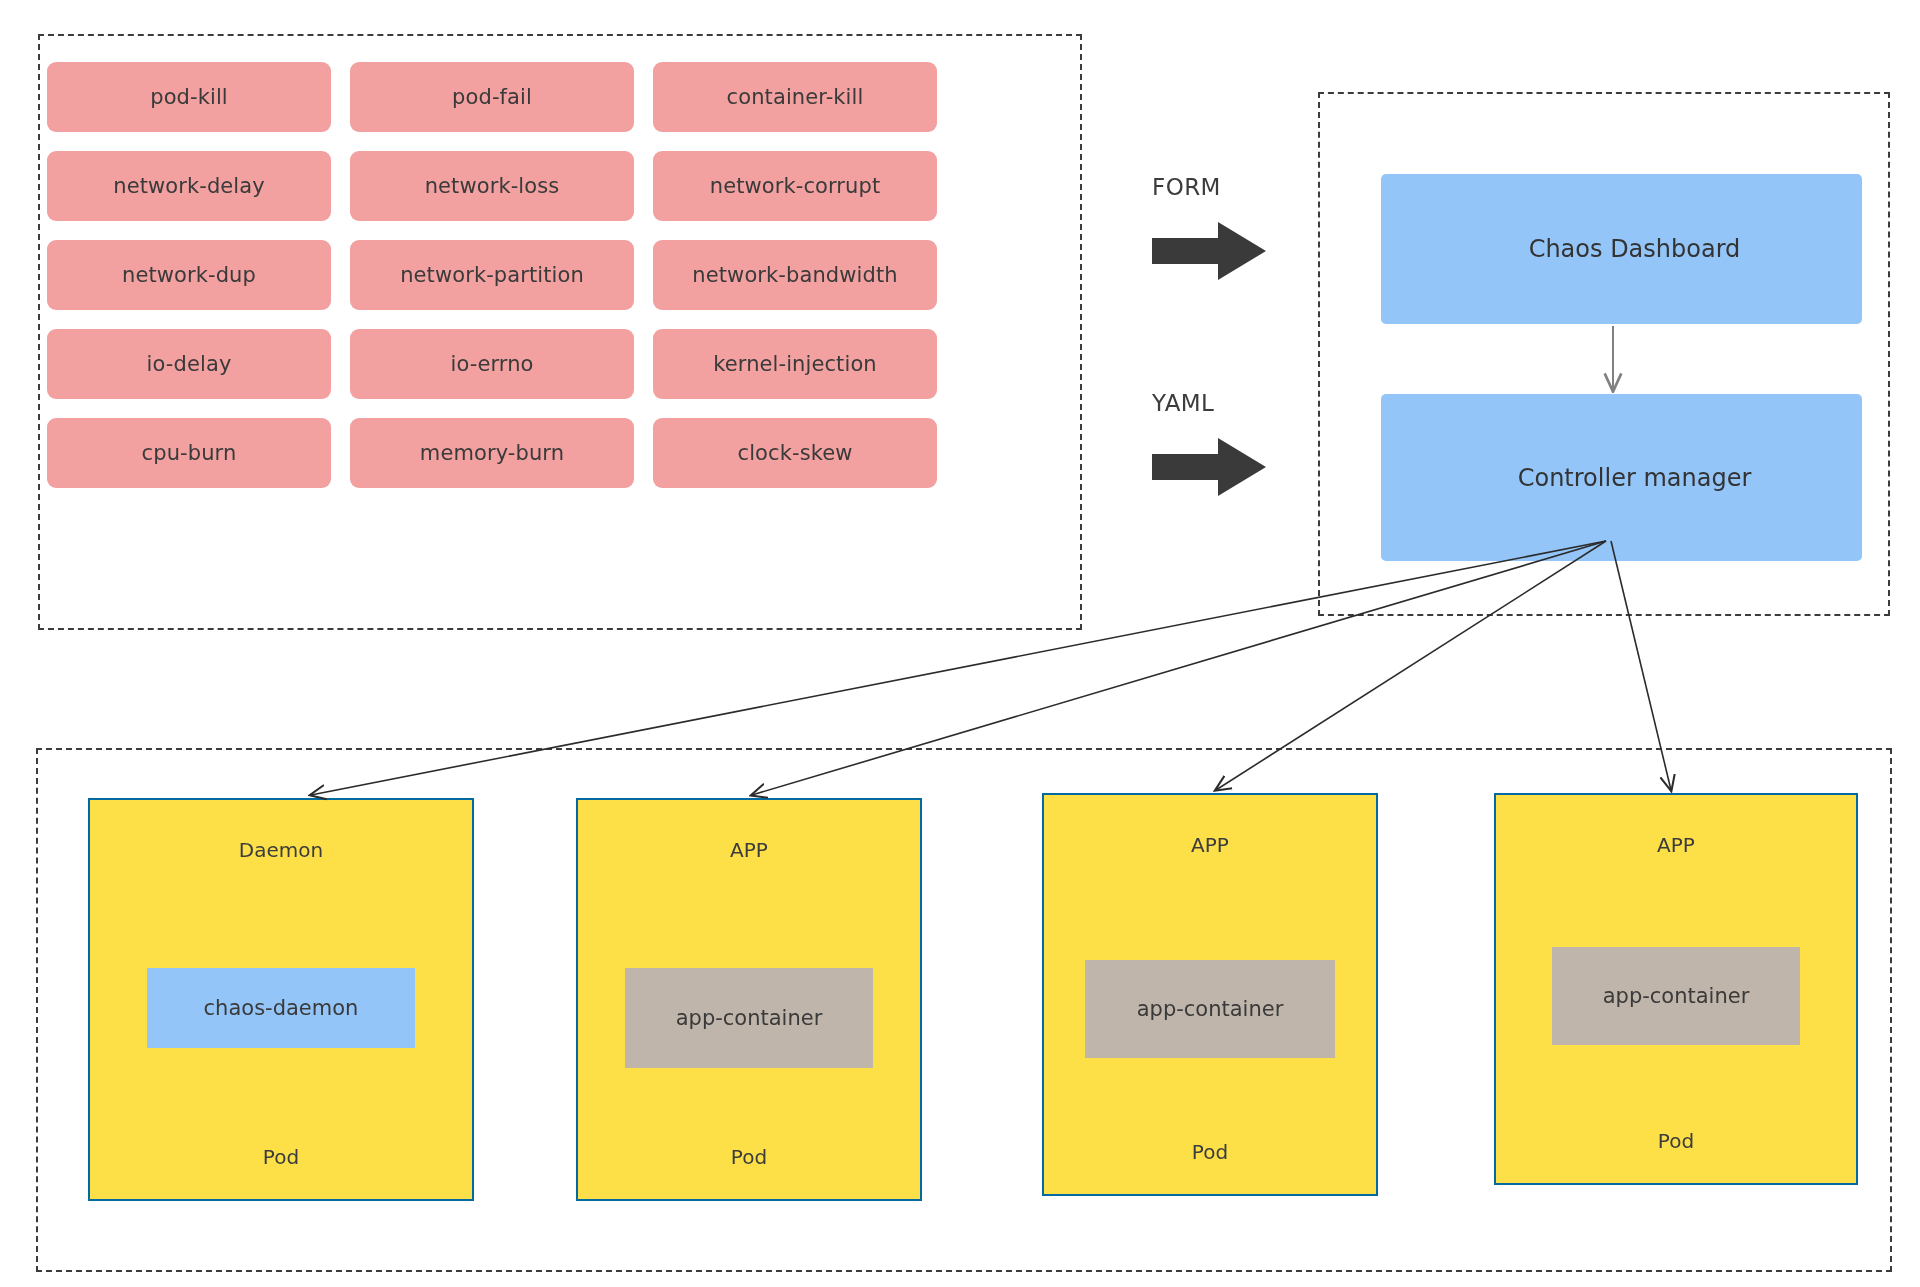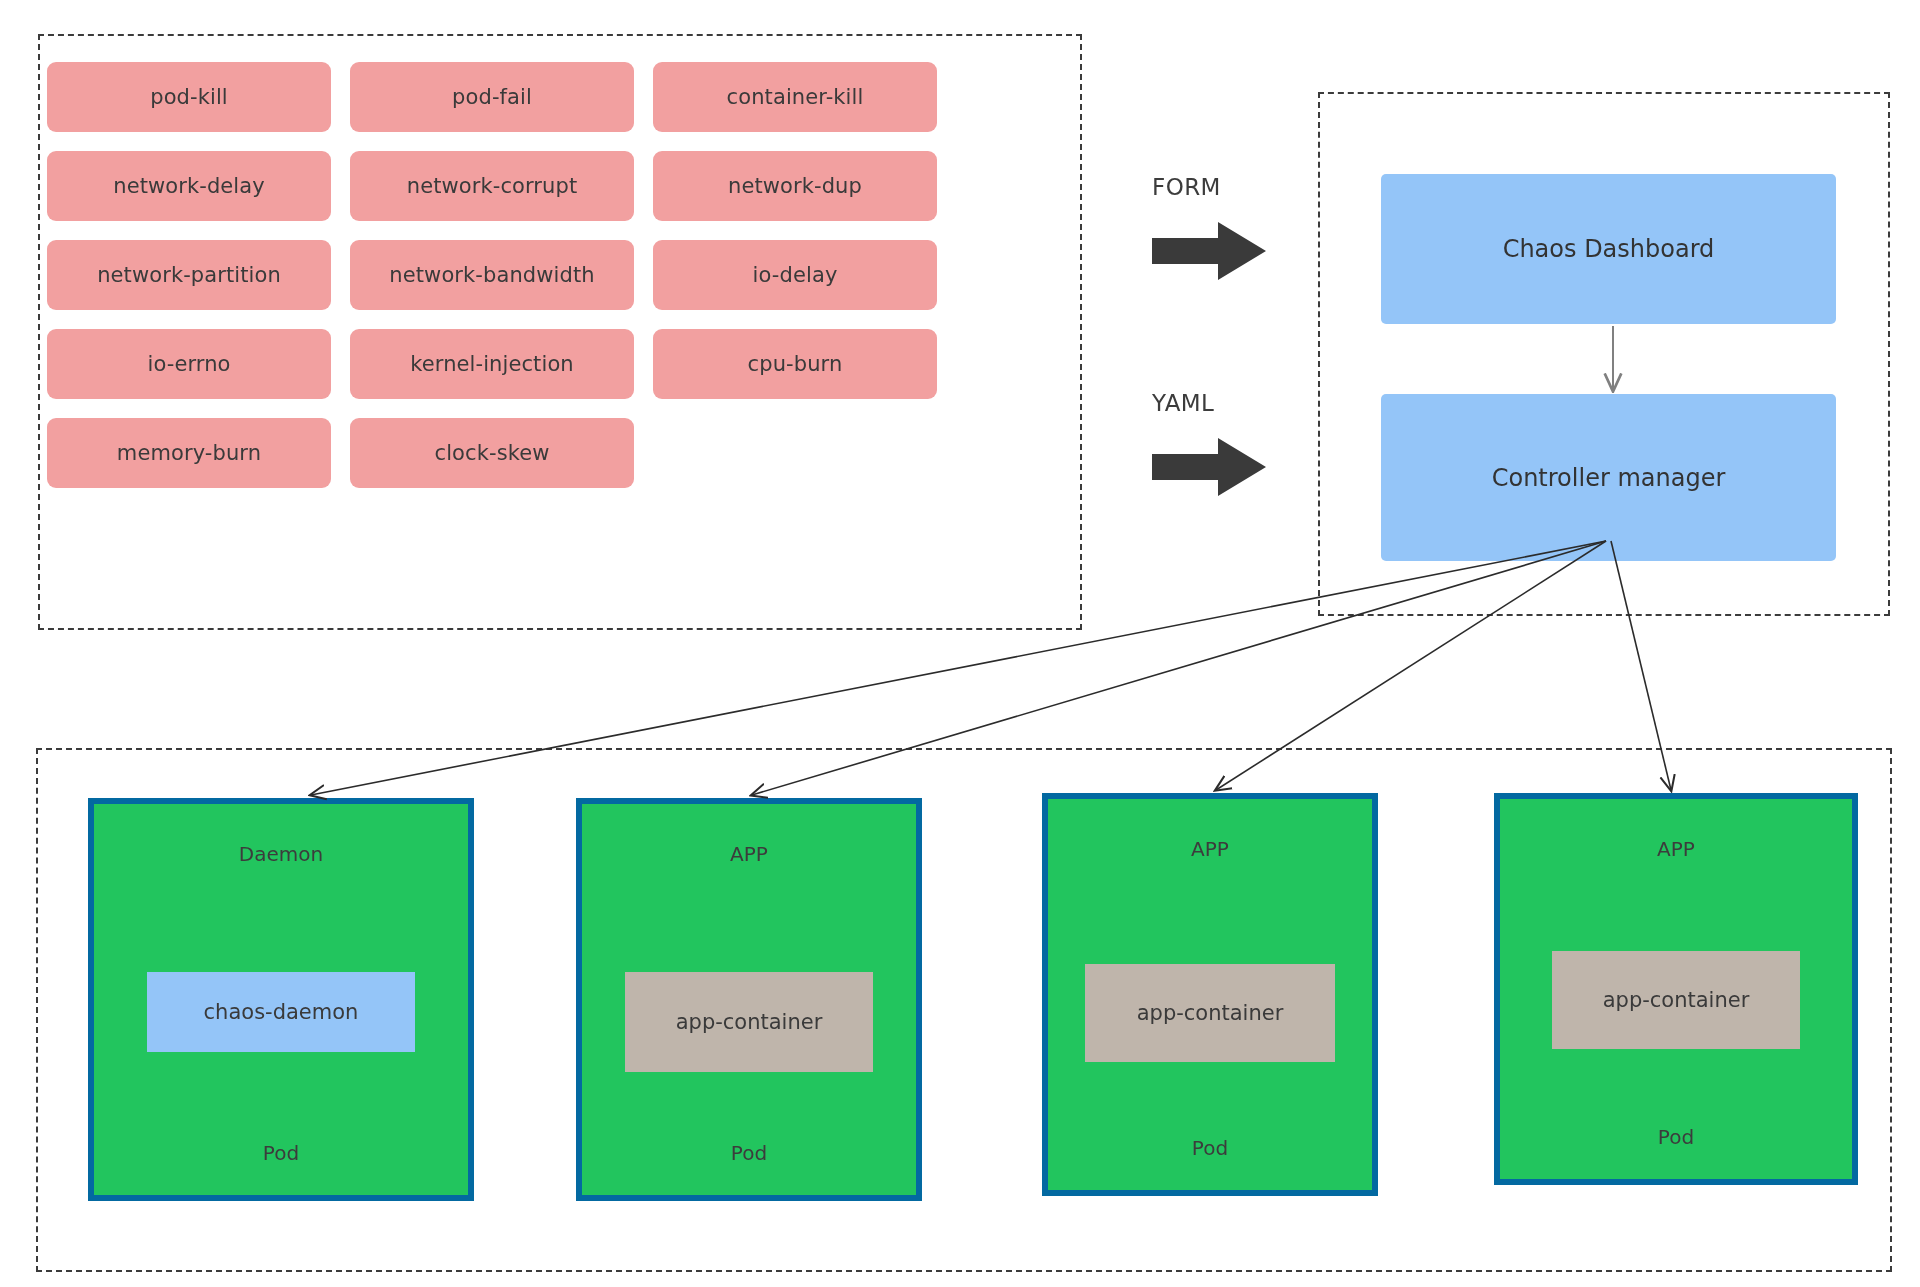--- a/index.html
+++ b/index.html
@@ -82,20 +82,21 @@
   }
   .blue-box {
     position: absolute;
     background: #94C5F8;
     border-radius: 5px;
     display: flex;
     align-items: center;
     justify-content: center;
     font-size: 24px;
     color: #333333;
+    padding-left: 26px;
   }
   #chaos-dashboard-box {
     left: 1381px;
     top: 174px;
     width: 455px;
     height: 150px;
   }
   #controller-manager-box {
     left: 1381px;
     top: 394px;
@@ -105,22 +106,22 @@
 
   
   #node-panel {
     left: 36px;
     top: 748px;
     width: 1856px;
     height: 524px;
   }
   .pod-box {
     position: absolute;
-    border: 6px solid #0369a1;
-    background: #22c55e;
+    border: 2px solid #0369a1;
+    background: #fde047;
     box-sizing: border-box;
   }
   .pod-title {
     position: absolute;
     top: 38px;
     left: 0;
     width: 100%;
     text-align: center;
     font-size: 20px;
     color: #3c3c3c;
@@ -161,20 +162,21 @@
 <div id="canvas">
 
   <div class="dashed-panel" id="experiments-panel">
   </div>
 
   <div class="exp-grid" id="exp-grid">
     <div class="exp-box">pod-kill</div>
     <div class="exp-box">pod-fail</div>
     <div class="exp-box">container-kill</div>
     <div class="exp-box">network-delay</div>
+    <div class="exp-box">network-loss</div>
     <div class="exp-box">network-corrupt</div>
     <div class="exp-box">network-dup</div>
     <div class="exp-box">network-partition</div>
     <div class="exp-box">network-bandwidth</div>
     <div class="exp-box">io-delay</div>
     <div class="exp-box">io-errno</div>
     <div class="exp-box">kernel-injection</div>
     <div class="exp-box">cpu-burn</div>
     <div class="exp-box">memory-burn</div>
     <div class="exp-box">clock-skew</div>

